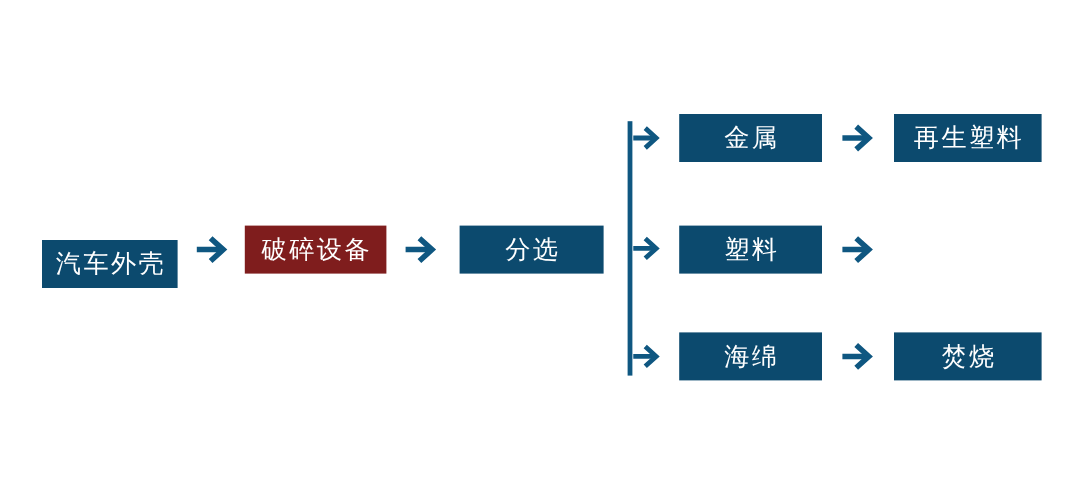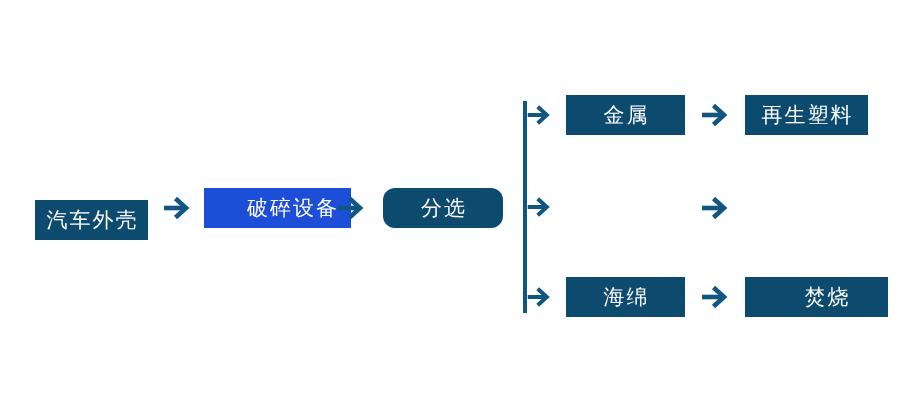--- a/index.html
+++ b/index.html
@@ -17,21 +17,21 @@
     display: flex;
     align-items: center;
     justify-content: center;
     color: #ffffff;
     font-size: 21px;
     letter-spacing: 2px;
     text-indent: 2px;
     white-space: nowrap;
   }
   .node.blue { background: #0c4a6e; }
-  .node.red  { background: #1d4ed8; padding-left: 29px; }
+  .node.red  { background: #7f1d1d; }
   .arrow { position: absolute; display: block; }
   .vline {
     position: absolute;
     width: 4px;
     background: #0f5781;
   }
   .hidden-defs { position: absolute; width: 0; height: 0; overflow: hidden; }
 </style>
 </head>
 <body>
@@ -56,21 +56,21 @@
     </svg>
 
   <div class="node red" style="left:204px; top:188px; width:118px;">
     <span>破碎设备</span>
   </div>
 
   <svg class="arrow" style="left:336px; top:195px;" width="30" height="26" viewBox="0 0 30 26">
       <use href="#arr"></use>
     </svg>
 
-  <div class="node blue" style="left:383px; top:188px; width:120px;border-radius:12px;">
+  <div class="node blue" style="left:383px; top:188px; width:120px;">
     <span>分选</span>
   </div>
 
   <div class="vline" style="left:523px; top:101px; height:212px;"></div>
 
   <svg class="arrow" style="left:526px; top:103px;" width="26" height="24" viewBox="0 0 30 26">
       <use href="#arr"></use>
     </svg>
   <div class="node blue" style="left:566px; top:95px; width:119px;">
     <span>金属</span>
@@ -78,30 +78,33 @@
   <svg class="arrow" style="left:700px; top:102px;" width="30" height="26" viewBox="0 0 30 26">
       <use href="#arr"></use>
     </svg>
   <div class="node blue" style="left:745px; top:95px; width:123px;">
     <span>再生塑料</span>
   </div>
 
   <svg class="arrow" style="left:526px; top:195px;" width="26" height="24" viewBox="0 0 30 26">
       <use href="#arr"></use>
     </svg>
+  <div class="node blue" style="left:566px; top:188px; width:119px;">
+    <span>塑料</span>
+  </div>
   <svg class="arrow" style="left:700px; top:195px;" width="30" height="26" viewBox="0 0 30 26">
       <use href="#arr"></use>
     </svg>
 
   <svg class="arrow" style="left:526px; top:285px;" width="26" height="24" viewBox="0 0 30 26">
       <use href="#arr"></use>
     </svg>
   <div class="node blue" style="left:566px; top:277px; width:119px;">
     <span>海绵</span>
   </div>
   <svg class="arrow" style="left:700px; top:284px;" width="30" height="26" viewBox="0 0 30 26">
       <use href="#arr"></use>
     </svg>
-  <div class="node blue" style="left:745px; top:277px; width:123px;padding-left:20px;">
+  <div class="node blue" style="left:745px; top:277px; width:123px;">
     <span>焚烧</span>
   </div>
 
 </div>
 
 </body></html>

